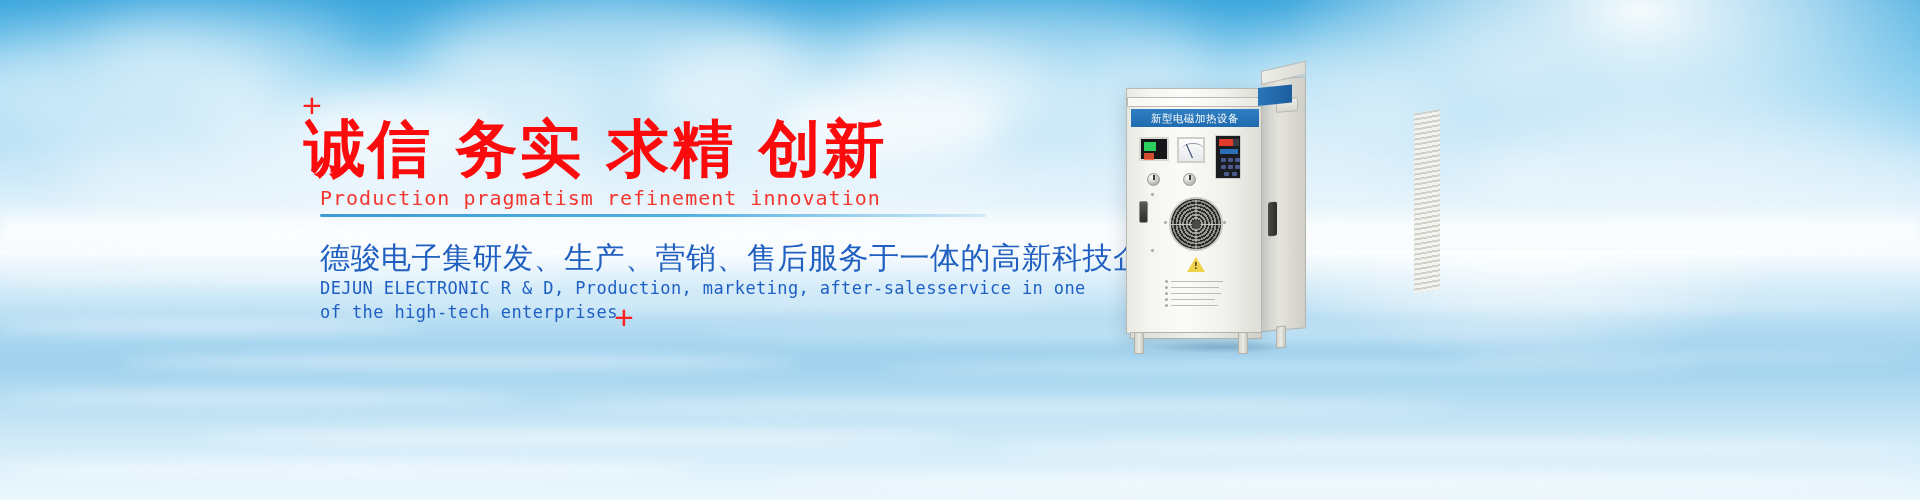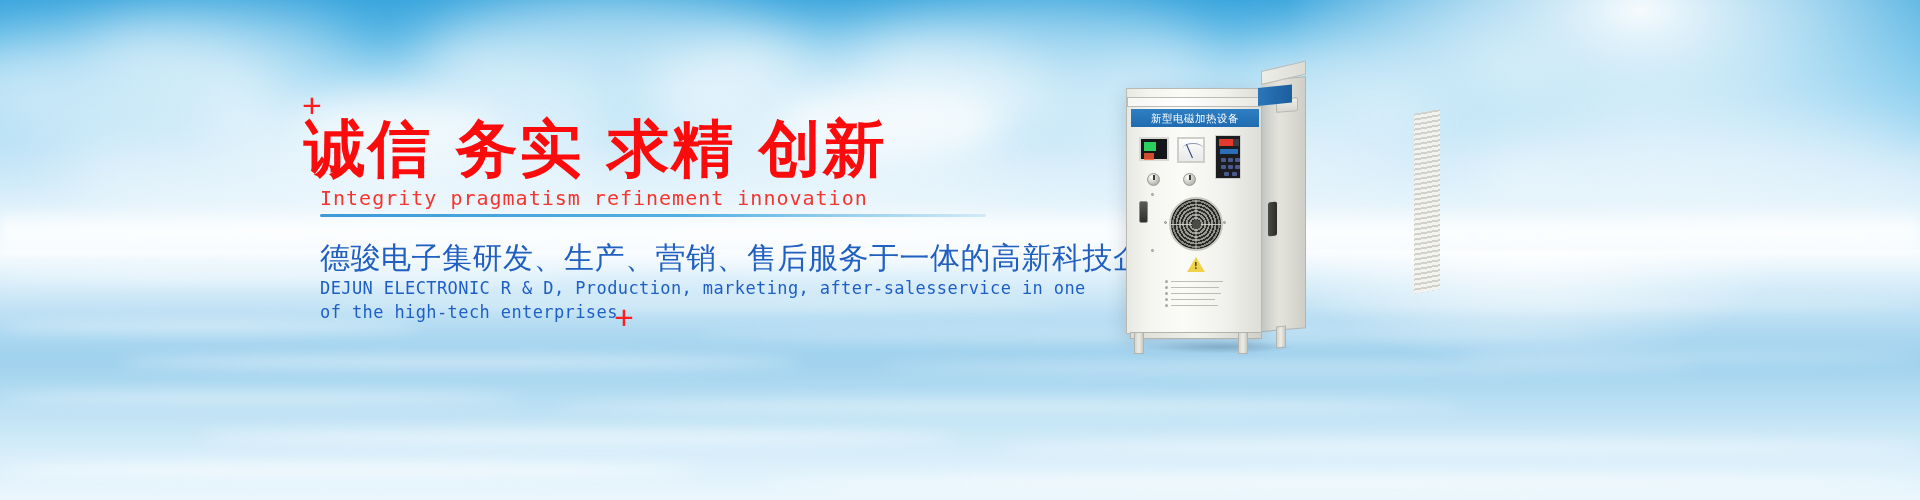--- a/index.html
+++ b/index.html
@@ -342,21 +342,21 @@
   <div class="rp w12"></div>
   <div class="rp w13"></div>
   <div class="rp w14"></div>
   <div class="rp w15"></div>
 
   <div class="plus plus-top">+</div>
   <div class="plus plus-bottom">+</div>
 
   <div class="headline">诚信 务实 求精 创新</div>
 
-  <div class="subline">Integrity  pragmatism  refinement  innovation</div>
+  <div class="subline">Production  pragmatism  refinement  innovation</div>
 
   <div class="divider"></div>
 
   <div class="cn-line">德骏电子集研发、生产、营销、售后服务于一体的高新科技企业</div>
 
   <div class="en-line en-1">DEJUN ELECTRONIC R &amp; D, Production, marketing, after-salesservice in one</div>
 
   <div class="en-line en-2">of the high-tech enterprises</div>
 
   <div class="m-shadow"></div>

